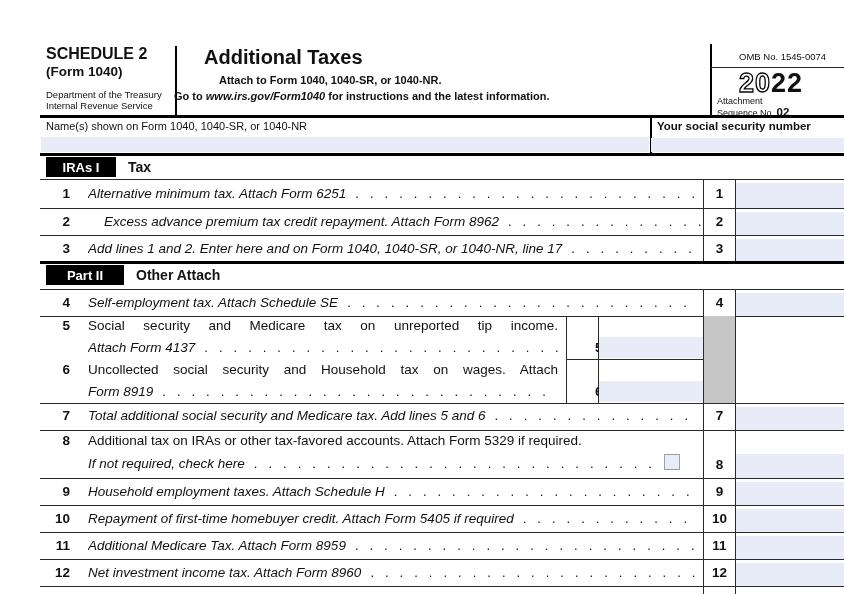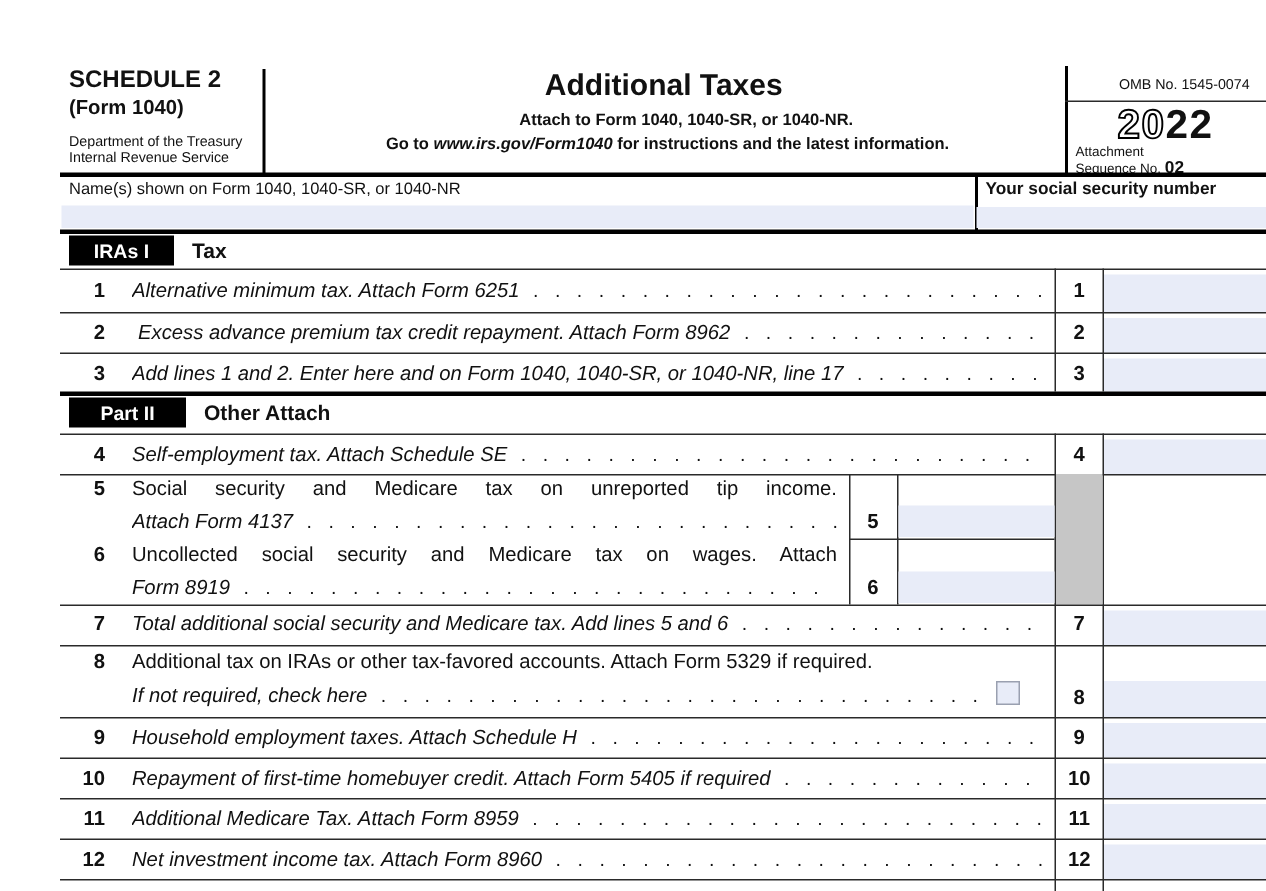--- a/index.html
+++ b/index.html
@@ -15,21 +15,21 @@
   .rowtext{position:absolute;font-size:13.5px;display:flex;align-items:baseline;overflow:hidden;white-space:nowrap;}
   .rowtext .lbl{white-space:nowrap;font-style:italic;}
   .dots{flex:1 1 auto;overflow:hidden;white-space:nowrap;letter-spacing:11px;margin-left:9px;font-size:13px;color:#111;}
   .num{position:absolute;width:26px;text-align:right;font-weight:bold;font-size:13.5px;}
   .boxnum{position:absolute;left:704px;width:31px;text-align:center;font-weight:bold;font-size:13.5px;}
   .justify-line{text-align:justify;text-align-last:justify;}
   .hdr-bold{font-weight:bold;}
   .badge{position:absolute;background:#000;color:#fff;font-weight:bold;font-size:13px;
          display:flex;align-items:center;justify-content:center;}
   .band-title{position:absolute;font-weight:bold;font-size:14px;}
-  .center{text-align:center;}
+  .center{text-align:left;padding-left:29px;}
   .yr-outline{color:#fff;-webkit-text-stroke:1.3px #000;}
   .checkbox{position:absolute;width:16px;height:16px;background:#e8ecf8;border:1.5px solid #9aa0b0;box-sizing:border-box;}
 </style>
 </head>
 <body>
 
 <div id="page">
 
   <div class="abs" style="left:46px;top:45px;font-size:16px;font-weight:bold;">SCHEDULE 2</div>
   <div class="abs" style="left:46px;top:64px;font-size:13.5px;font-weight:bold;">(Form 1040)</div>
@@ -67,21 +67,21 @@
   <div class="num" style="left:44px;top:186px;">1</div>
   <div class="rowtext" style="left:88px;top:186px;width:609px;">
       <span class="lbl">Alternative minimum tax. Attach Form 6251</span>
       <span class="dots">............................................................</span>
     </div>
   <div class="boxnum" style="top:186px;">1</div>
   <div class="input" style="left:736px;top:183px;width:108px;height:25px;"></div>
   <div class="hline" style="left:40px;top:208px;width:804px;"></div>
 
   <div class="num" style="left:44px;top:214px;">2</div>
-  <div class="rowtext" style="left:92px;top:214px;width:609px;justify-content:center;">
+  <div class="rowtext" style="left:104px;top:214px;width:609px;justify-content:center;">
       <span class="lbl">Excess advance premium tax credit repayment. Attach Form 8962</span>
       <span class="dots">............................................................</span>
     </div>
   <div class="boxnum" style="top:214px;">2</div>
   <div class="input" style="left:736px;top:212px;width:108px;height:23px;"></div>
   <div class="hline" style="left:40px;top:235px;width:804px;"></div>
 
   <div class="num" style="left:44px;top:241px;">3</div>
   <div class="rowtext" style="left:88px;top:241px;width:609px;">
       <span class="lbl">Add lines 1 and 2. Enter here and on Form 1040, 1040-SR, or 1040-NR, line 17</span>
@@ -116,21 +116,21 @@
   <div class="abs justify-line" style="left:88px;top:318px;width:470px;font-size:13.5px;">Social security and Medicare tax on unreported tip income.</div>
   <div class="rowtext" style="left:88px;top:340px;width:470px;">
       <span class="lbl">Attach Form 4137</span>
       <span class="dots">............................................................</span>
     </div>
   <div class="abs center" style="left:566px;top:340px;width:32px;font-weight:bold;font-size:13.5px;">5</div>
   <div class="input" style="left:599px;top:337px;width:104px;height:21px;"></div>
   <div class="hline" style="left:566px;top:359px;width:137px;"></div>
 
   <div class="num" style="left:44px;top:362px;">6</div>
-  <div class="abs justify-line" style="left:88px;top:362px;width:470px;font-size:13.5px;">Uncollected social security and Medicare tax on wages. Attach</div>
+  <div class="abs justify-line" style="left:88px;top:362px;width:470px;font-size:13.5px;">Uncollected social security and Household tax on wages. Attach</div>
   <div class="rowtext" style="left:88px;top:384px;width:470px;">
       <span class="lbl">Form 8919</span>
       <span class="dots">............................................................</span>
     </div>
   <div class="abs center" style="left:566px;top:384px;width:32px;font-weight:bold;font-size:13.5px;">6</div>
   <div class="input" style="left:599px;top:381px;width:104px;height:21px;"></div>
   <div class="hline" style="left:40px;top:403px;width:804px;"></div>
 
   <div class="num" style="left:44px;top:408px;">7</div>
   <div class="rowtext" style="left:88px;top:408px;width:609px;">

